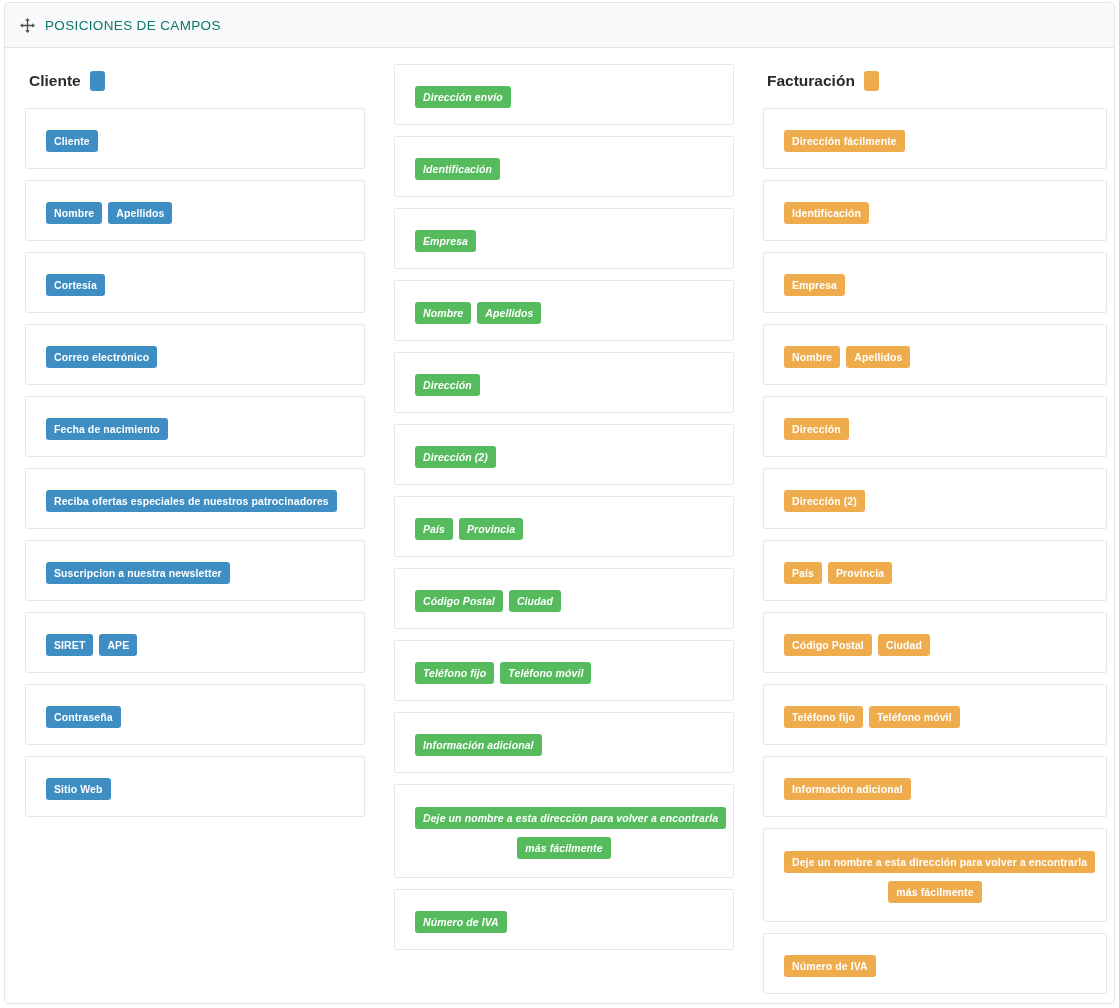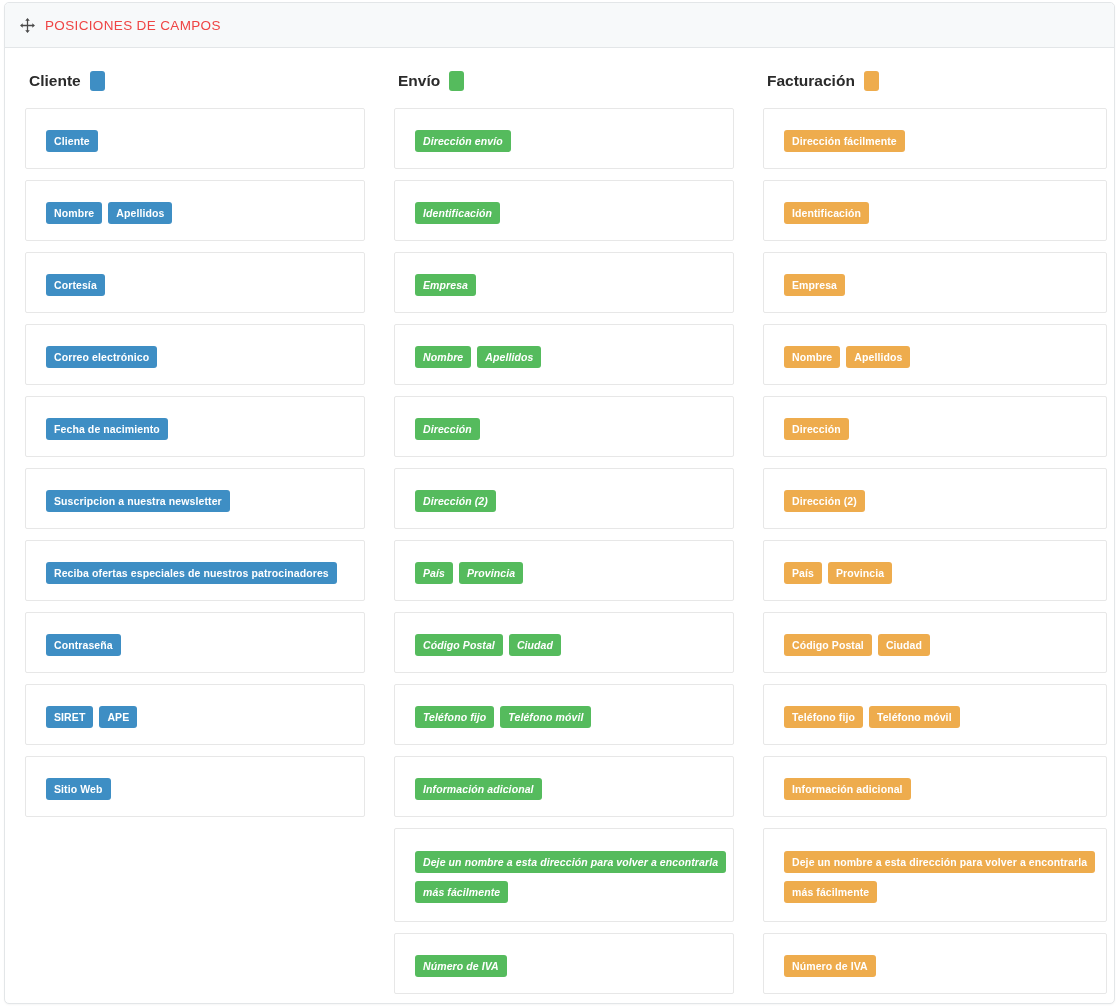--- a/index.html
+++ b/index.html
@@ -45,21 +45,21 @@
     width: 17px;
     height: 17px;
     margin-right: 9px;
     flex: 0 0 auto;
     display: block;
     color: #4a4a4a;
   }
   .panel-title {
     font-size: 13.5px;
     letter-spacing: 0.35px;
-    color: #ef4444;
+    color: #0f766e;
     font-weight: 400;
     text-transform: uppercase;
     white-space: nowrap;
   }
 
   
   .columns {
     display: flex;
     padding: 16px 20px 0 20px;
     gap: 9px;
@@ -97,21 +97,21 @@
   .field-row {
     background: #ffffff;
     border: 1px solid #e7e7e7;
     border-radius: 2px;
     min-height: 56px;
     margin-bottom: 11px;
     padding: 18px 14px 14px 20px;
     display: block;
     line-height: 26px;
   }
-  .field-row.tall { min-height: 76px; }
+  .field-row.tall { min-height: 76px; text-align: center; }
 
   .tag {
     display: inline;
     border-radius: 3px;
     color: #ffffff;
     font-size: 10.5px;
     font-weight: bold;
     padding: 5px 8px;
     margin-right: 6px;
     white-space: normal;
@@ -144,33 +144,29 @@
         <div class="col-head">
           <span class="col-title">Cliente</span>
           <span class="swatch" style="background:#3e8ec4;"></span>
         </div>
         <div class="rows">
             <div class="field-row"><span class="tag blue">Cliente</span></div>
             <div class="field-row"><span class="tag blue">Nombre</span><span class="tag blue">Apellidos</span></div>
             <div class="field-row"><span class="tag blue">Cortesía</span></div>
             <div class="field-row"><span class="tag blue">Correo electrónico</span></div>
             <div class="field-row"><span class="tag blue">Fecha de nacimiento</span></div>
+            <div class="field-row"><span class="tag blue">Reciba ofertas especiales de nuestros patrocinadores</span></div>
             <div class="field-row"><span class="tag blue">Suscripcion a nuestra newsletter</span></div>
-            <div class="field-row"><span class="tag blue">Reciba ofertas especiales de nuestros patrocinadores</span></div>
+            <div class="field-row"><span class="tag blue">SIRET</span><span class="tag blue">APE</span></div>
             <div class="field-row"><span class="tag blue">Contraseña</span></div>
-            <div class="field-row"><span class="tag blue">SIRET</span><span class="tag blue">APE</span></div>
             <div class="field-row"><span class="tag blue">Sitio Web</span></div>
           </div>
       </div>
 
       <div class="column">
-        <div class="col-head">
-          <span class="col-title">Envío</span>
-          <span class="swatch" style="background:#55bb5d;"></span>
-        </div>
         <div class="rows">
             <div class="field-row"><span class="tag green">Dirección envío</span></div>
             <div class="field-row"><span class="tag green">Identificación</span></div>
             <div class="field-row"><span class="tag green">Empresa</span></div>
             <div class="field-row"><span class="tag green">Nombre</span><span class="tag green">Apellidos</span></div>
             <div class="field-row"><span class="tag green">Dirección</span></div>
             <div class="field-row"><span class="tag green">Dirección (2)</span></div>
             <div class="field-row"><span class="tag green">País</span><span class="tag green">Provincia</span></div>
             <div class="field-row"><span class="tag green">Código Postal</span><span class="tag green">Ciudad</span></div>
             <div class="field-row"><span class="tag green">Teléfono fijo</span><span class="tag green">Teléfono móvil</span></div>

